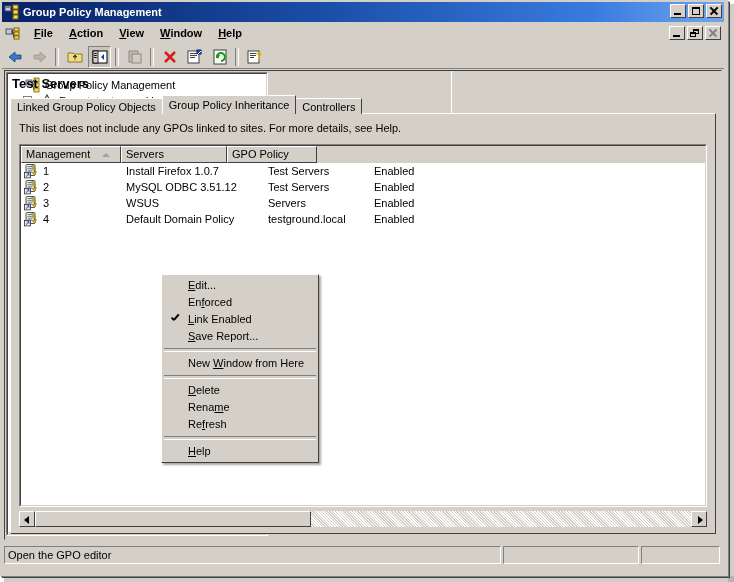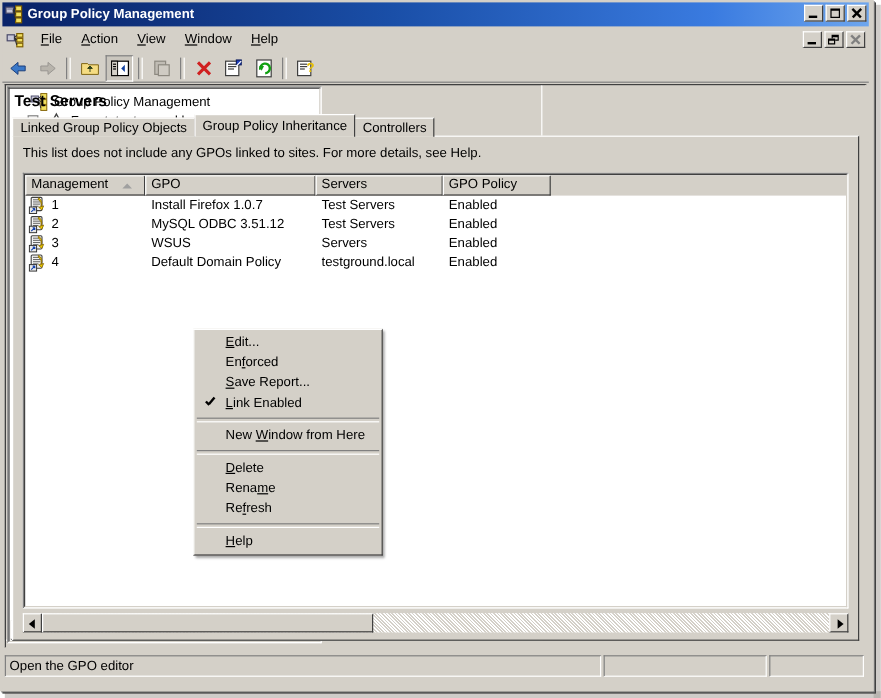--- a/index.html
+++ b/index.html
@@ -33,21 +33,21 @@
   .glyph-x:before{transform:rotate(45deg);} .glyph-x:after{transform:rotate(-45deg);}
   .glyph-rest{left:2px;top:2px;width:9px;height:8px;}
   .glyph-rest:before{content:"";position:absolute;right:0;top:0;width:6px;height:5px;border:1px solid #000;border-top-width:2px;box-sizing:border-box;}
   .glyph-rest:after{content:"";position:absolute;left:0;bottom:0;width:6px;height:5px;border:1px solid #000;border-top-width:2px;box-sizing:border-box;background:#d4d0c8;}
   .dis .glyph-x:before,.dis .glyph-x:after{background:#808080;}
 
   
   .menubar{position:absolute;left:2px;top:23px;width:722px;height:21px;background:#d4d0c8;
     display:flex;align-items:center;}
   .menubar .sysicon{width:16px;height:16px;margin-left:3px;margin-right:5px;position:relative;}
-  .mitem{padding:2px 8px 3px 8px;font-size:11px;color:#000;cursor:default;}
+  .mitem{padding:2px 8px 3px 8px;font-size:11px;color:#000;cursor:default;font-weight:bold;}
   .mdi-btns{position:absolute;right:3px;top:3px;display:flex;gap:2px;}
 
   
   .toolbar{position:absolute;left:2px;top:45px;width:722px;height:24px;background:#d4d0c8;
     display:flex;align-items:center;border-bottom:1px solid #808080;box-sizing:border-box;}
   .tbtn{width:23px;height:22px;margin:0 1px;position:relative;display:flex;align-items:center;justify-content:center;}
   .tbtn.pressed{border:1px solid #808080;border-right-color:#fff;border-bottom-color:#fff;background:#cac6be;box-sizing:border-box;}
   .tsep{width:2px;height:18px;border-left:1px solid #808080;border-right:1px solid #fff;margin:0 3px;}
 
   
@@ -609,21 +609,20 @@
           <div class="tab"><span>Linked Group Policy Objects</span></div>
           <div class="tab active"><span>Group Policy Inheritance</span></div>
           <div class="tab"><span>Controllers</span></div>
         </div>
       <div class="tabbody">
         <div class="tabnote">This list does not include any GPOs linked to sites. For more details, see Help.</div>
         <div class="lv">
           <div class="lv-in">
             <div class="lv-head" id="lvhead">
                 <div class="hcell" style="width: 100px;"><span>Management</span><span class="sortarrow"></span></div>
-                <div class="hcell" style="width: 142px;"><span>GPO</span></div>
                 <div class="hcell" style="width: 106px;"><span>Servers</span></div>
                 <div class="hcell" style="width: 90px;"><span>GPO Policy</span></div>
               </div>
             <div class="lv-rows" id="lvrows">
                 <div class="lvrow">
                   <span class="ic" style="position: absolute; left: 2px; top: 0px;">
                     <svg width="16" height="16" viewBox="0 0 16 16">
                       <rect x="3" y="1.5" width="9" height="11" rx="1" fill="#f2f2f2" stroke="#404040" stroke-width="0.9"></rect>
                       <path d="M4.5 3.5 L10.5 3.5 M4.5 5.3 L10.5 5.3 M4.5 7.1 L10.5 7.1 M4.5 8.9 L9 8.9" stroke="#606060" stroke-width="0.8"></path>
                       <path d="M9 1.8 Q13.2 4.2 11.2 9.2 L13.4 8.6 L11.8 12 L9.2 9.6 L11 9.6 Q12.2 5.4 9 3.4 Z" fill="#f0d000" stroke="#8a6a00" stroke-width="0.7"></path>
@@ -701,22 +700,22 @@
 
   <div class="statusbar">
     <span class="sbpanel" style="width:497px;">Open the GPO editor</span>
     <span class="sbpanel" style="width:136px;margin-left:2px;"></span>
     <span class="sbpanel" style="width:79px;margin-left:2px;"></span>
   </div>
 
   <div class="ctxmenu" id="ctxmenu">
       <div class="ctxitem"><span><u>E</u>dit...</span></div>
       <div class="ctxitem"><span>En<u>f</u>orced</span></div>
+      <div class="ctxitem"><span class="ctxcheck"></span><span><u>L</u>ink Enabled</span></div>
       <div class="ctxitem"><span><u>S</u>ave Report...</span></div>
-      <div class="ctxitem"><span class="ctxcheck"></span><span><u>L</u>ink Enabled</span></div>
       <div class="ctxsep"></div>
       <div class="ctxitem"><span>New <u>W</u>indow from Here</span></div>
       <div class="ctxsep"></div>
       <div class="ctxitem"><span><u>D</u>elete</span></div>
       <div class="ctxitem"><span>Rena<u>m</u>e</span></div>
       <div class="ctxitem"><span>Re<u>f</u>resh</span></div>
       <div class="ctxsep"></div>
       <div class="ctxitem"><span><u>H</u>elp</span></div>
     </div>
 </div>

